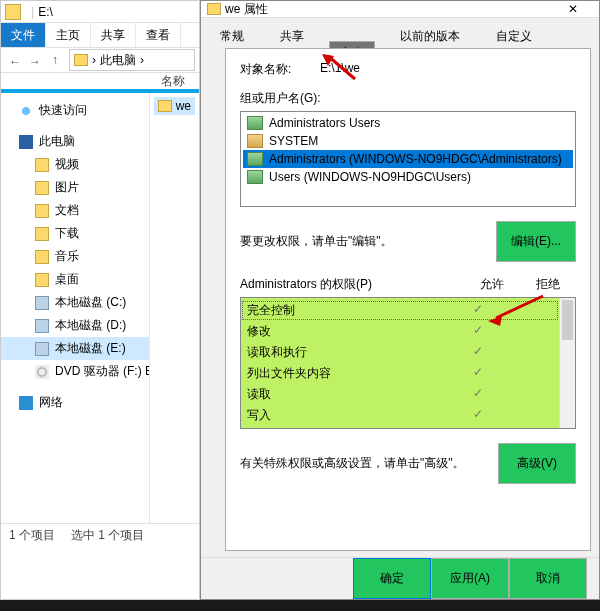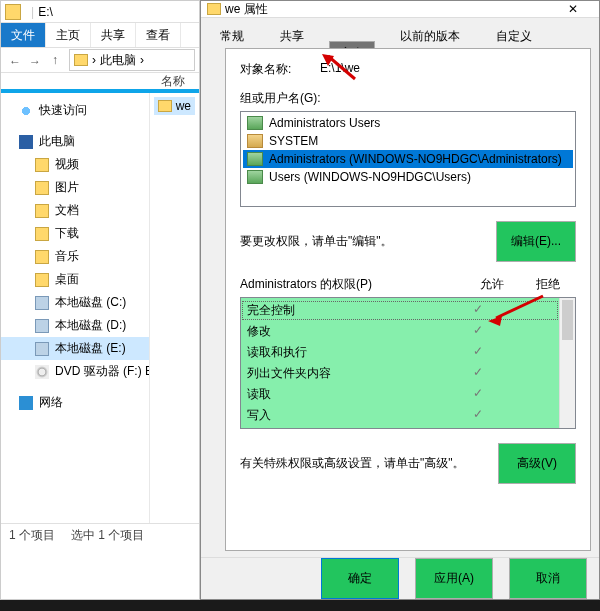--- a/index.html
+++ b/index.html
@@ -47,30 +47,30 @@
 .li{display:flex;align-items:center;padding:2px 4px;white-space:nowrap}
 .li.sel{background:#0078d7;color:#000000}
 .usricon{width:16px;height:14px;margin-right:6px;background:linear-gradient(#9fd49f,#5aa65a);border:1px solid #4a8a4a;flex:none}
 .usricon.single{background:linear-gradient(#f3d38a,#d4a94f);border-color:#b88a3a}
 .editrow{display:flex;align-items:center;margin:14px 0}
 .editrow .t{flex:1}
 .wbtn{height:41px;padding:0 14px;background:#22c55e;border:1px solid #adadad;display:inline-flex;align-items:center;justify-content:center;min-width:78px}
 .permhdr{display:flex;margin-top:10px}
 .permhdr .c1{flex:1}
 .permhdr .c2,.permhdr .c3{width:56px;text-align:center}
-.permbox{border:1px solid #828790;background:#86efac;margin-top:4px;display:flex}
+.permbox{border:1px solid #828790;background:#bef264;margin-top:4px;display:flex}
 .permlist{flex:1;padding:2px 0}
 .pscroll{width:16px;background:#f0f0f0;border-left:1px solid #dcdcdc;position:relative}
 .pscroll .thumb{position:absolute;left:2px;right:2px;top:2px;height:40px;background:#cdcdcd}
 .permrow{display:flex;padding:2px 6px}
 .permrow .pn{flex:1}
 .permrow .pc{width:50px;text-align:center;color:#888}
 .permrow.first{outline:1px dotted #666;outline-offset:-2px}
 .chk{display:inline-block;color:#777}
-.dlg-buttons{height:42px;display:flex;align-items:center;justify-content:flex-end;gap:16px;padding:0 12px;background:#f0f0f0;border-top:1px solid #ddd}
+.dlg-buttons{height:42px;display:flex;align-items:center;justify-content:flex-end;gap:0;padding:0 12px;background:#f0f0f0;border-top:1px solid #ddd}
 .wbtn.primary{border-color:#0078d7}
 .arrow{position:absolute;pointer-events:none}
 .arrow svg{overflow:visible}
 </style>
 </head>
 <body>
 
 <div class="explorer">
   <div class="exp-titlebar">
     <span class="ticon"></span>

